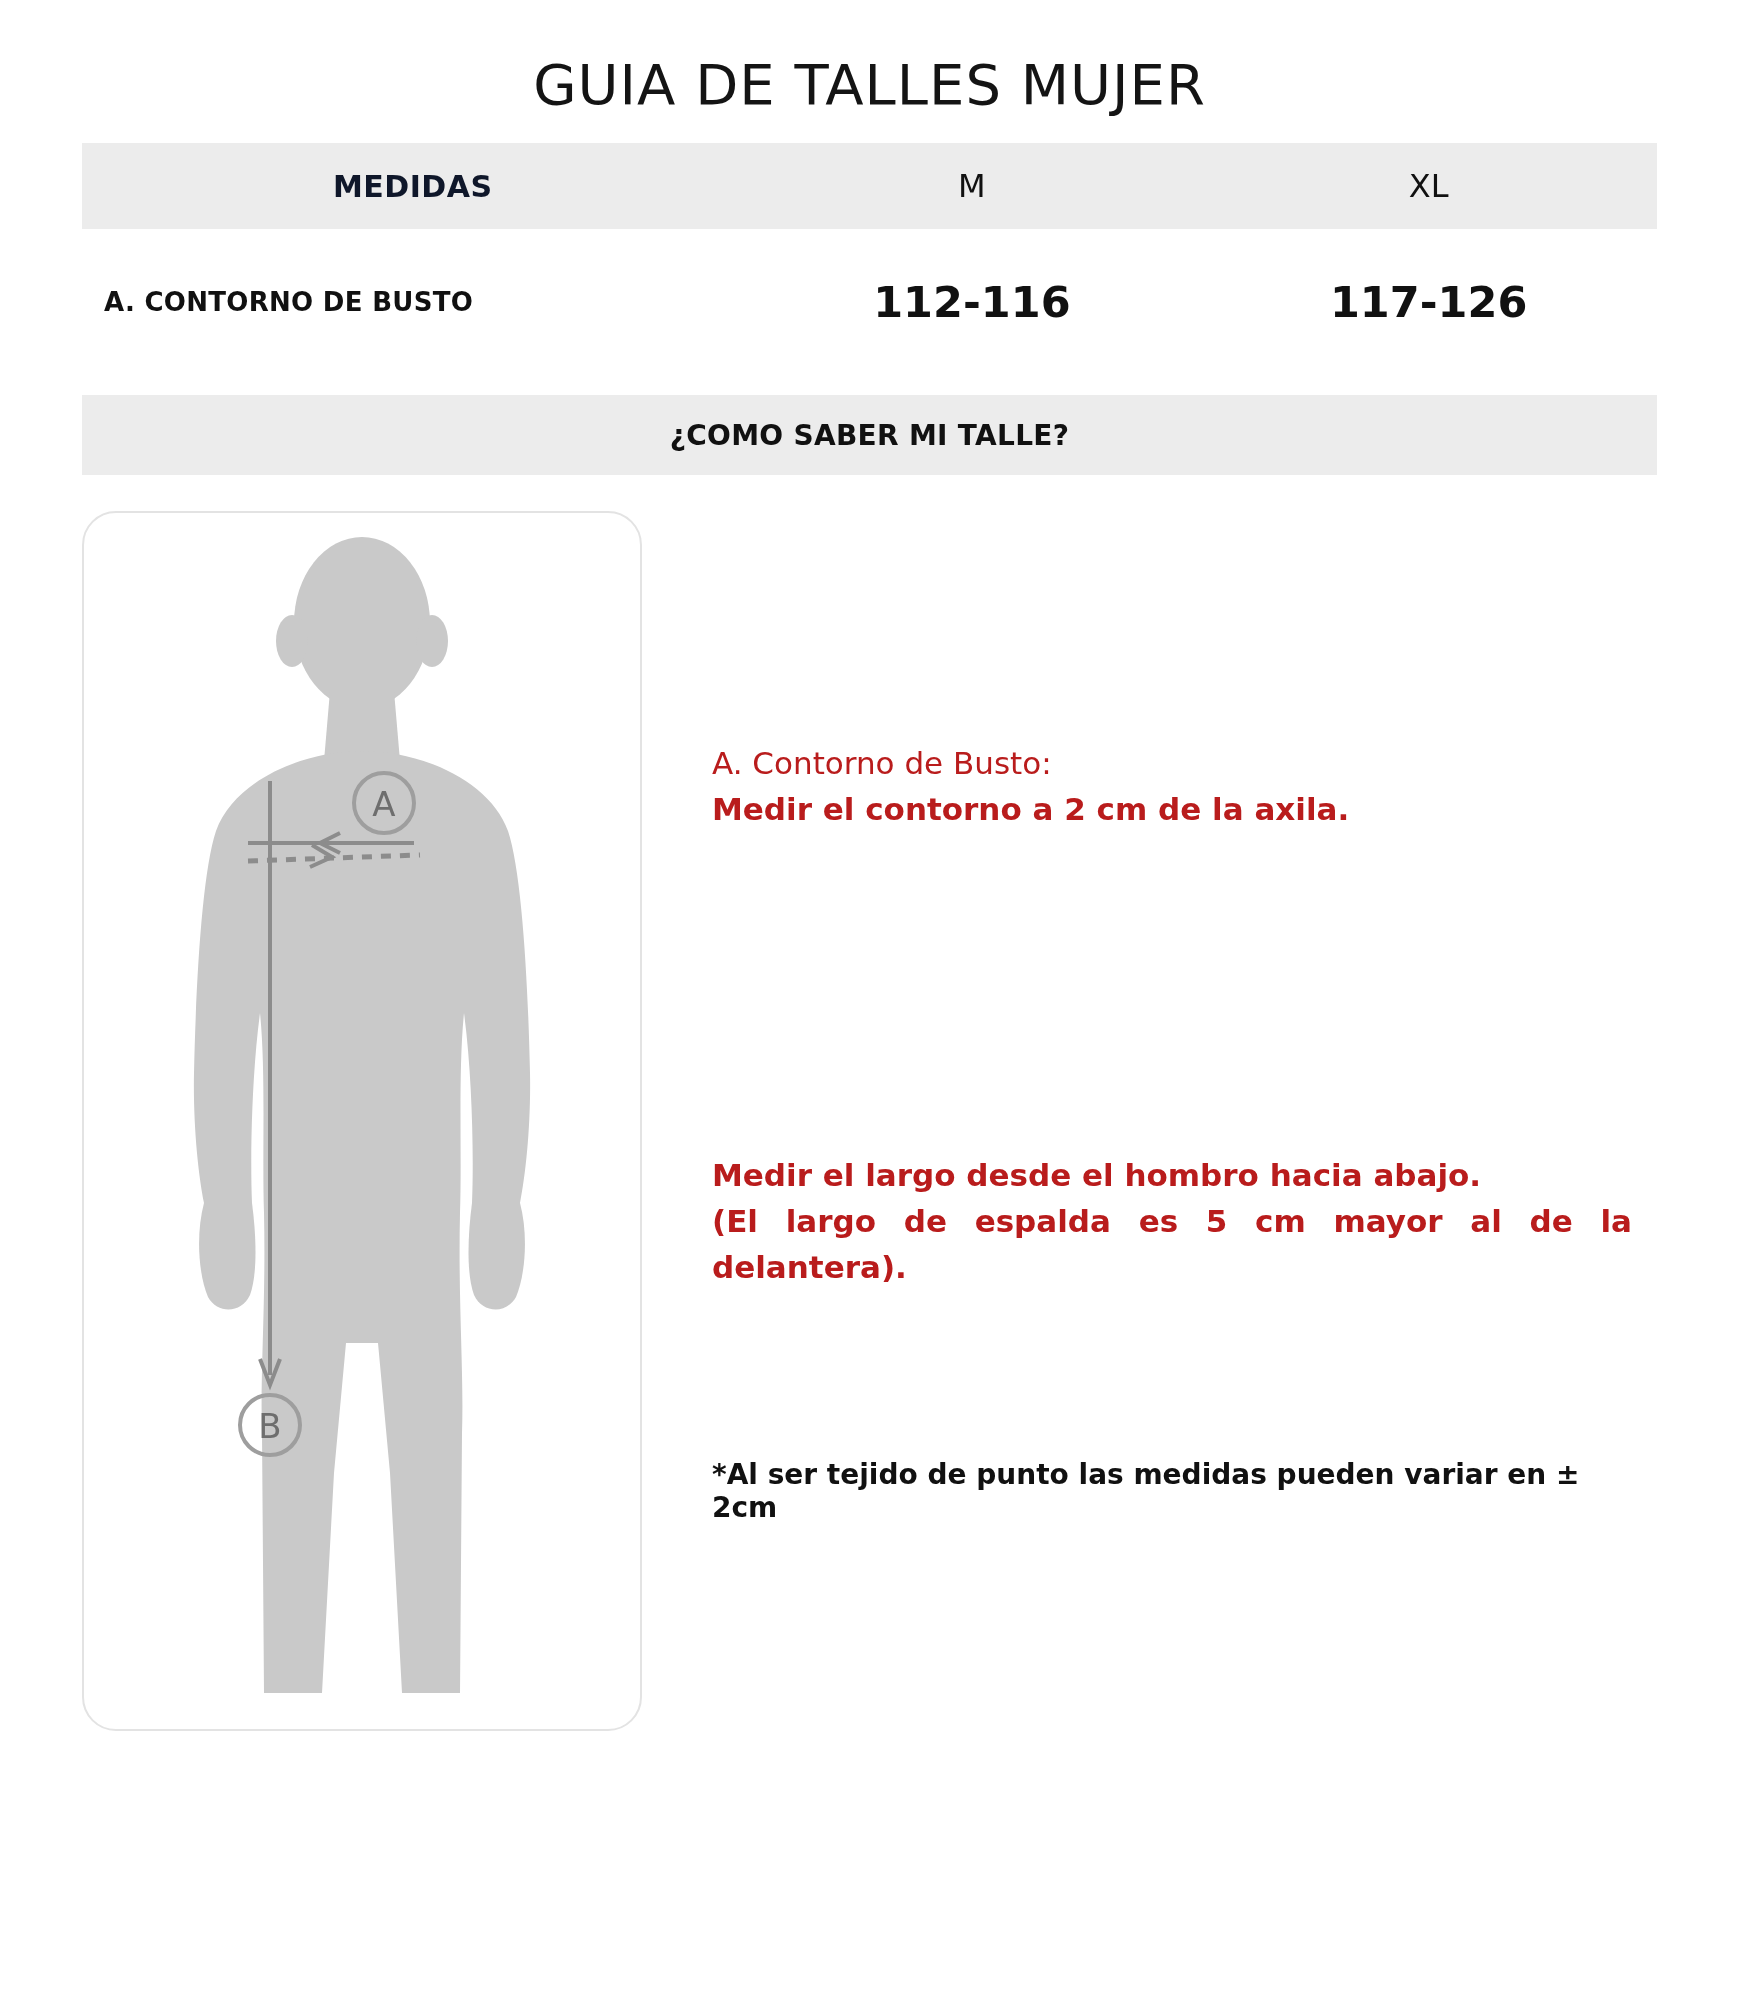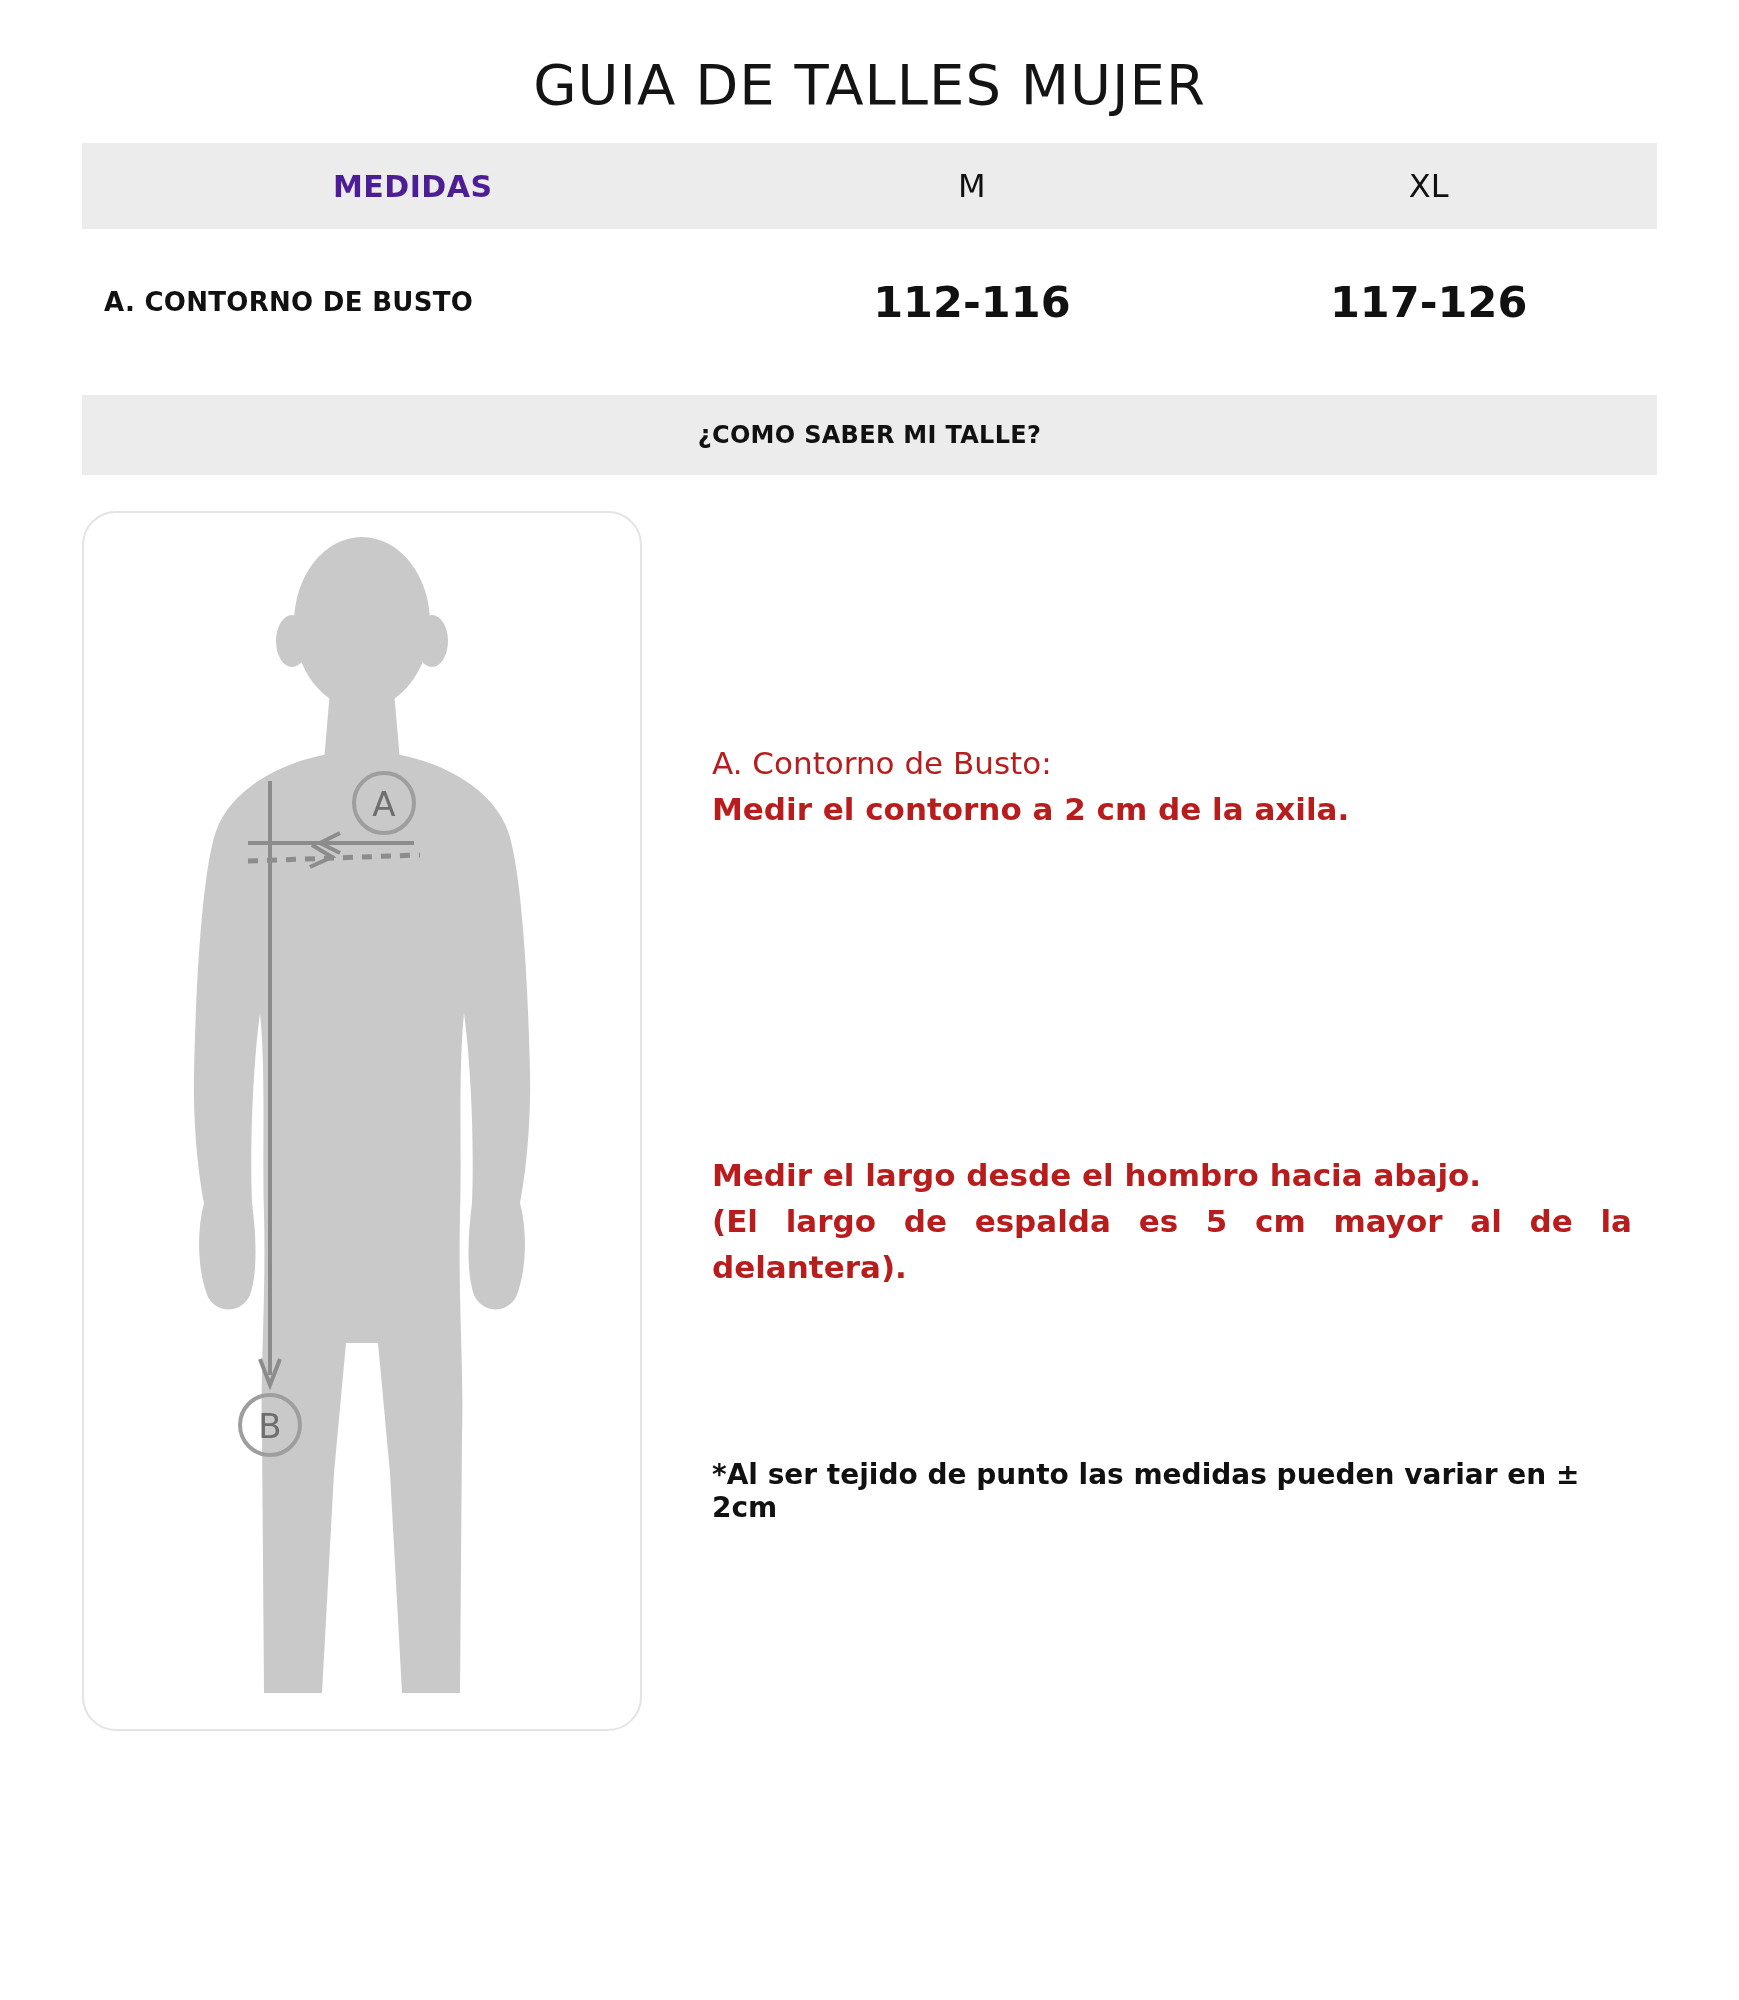--- a/index.html
+++ b/index.html
@@ -47,21 +47,21 @@
     height: 86px;
   }
   .col-measure { width: 42%; }
   .col-size    { width: 29%; text-align: center; }
 
   .table-head .col-measure {
     text-align: center;
     font-size: 30px;
     font-weight: 700;
     letter-spacing: 0.5px;
-    color: #4c1d95;
+    color: #0f172a;
   }
   .table-head .col-size {
     font-size: 32px;
     font-weight: 400;
     color: #111;
   }
 
   .table-row {
     display: flex;
     align-items: center;
@@ -85,21 +85,21 @@
   .banner {
     background: #ececec;
     height: 80px;
     display: flex;
     align-items: center;
     justify-content: center;
     margin-top: 20px;
     margin-bottom: 36px;
   }
   .banner-text {
-    font-size: 24px;
+    font-size: 28px;
     font-weight: 700;
     color: #111;
     letter-spacing: 0.3px;
   }
 
   
   .content {
     display: flex;
     align-items: flex-start;
   }

